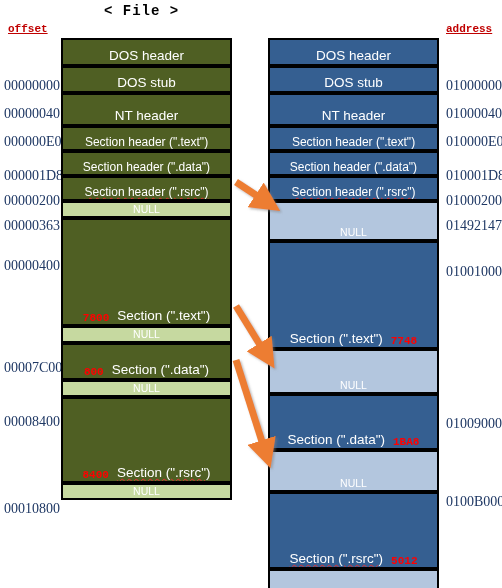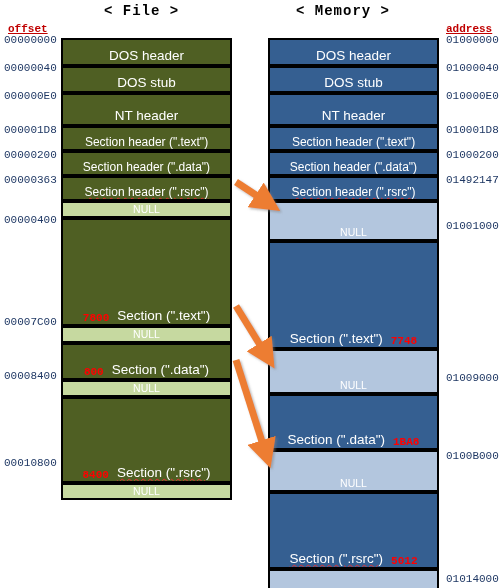--- a/index.html
+++ b/index.html
@@ -44,25 +44,26 @@
     color: #c00000;
     text-decoration: underline;
     white-space: nowrap;
   }
   #offset-caption  { left: 8px;   top: 23px; }
   #address-caption { left: 446px; top: 23px; }
 
   
   .tick {
     position: absolute;
-    font-family: Liberation Mono, monospace;
-    font-size: 11px;
+    font-family: Liberation Serif, serif;
+    font-size: 14px;
     color: #1f3864;
     white-space: nowrap;
     letter-spacing: 0px;
+    margin-top: 44px;
   }
   .tick.left  { left: 4px;   text-align: left; }
   .tick.right { left: 446px; text-align: left; }
 
   
   .column {
     position: absolute;
     box-sizing: border-box;
   }
   #file-column   { left: 61px;  top: 38px; width: 171px; }
@@ -118,21 +119,20 @@
     width: 502px; height: 588px;
     pointer-events: none;
   }
 </style>
 </head>
 <body>
 
 <div class="stage">
 
   <div class="col-title" id="file-title">&lt; File &gt;</div>
-  <div class="col-title" id="mem-title">&lt; Memory &gt;</div>
 
   <div class="axis-caption" id="offset-caption">offset</div>
   <div class="axis-caption" id="address-caption">address</div>
 
   <div class="tick left" style="top:34px">00000000</div>
   <div class="tick left" style="top:62px">00000040</div>
   <div class="tick left" style="top:90px">000000E0</div>
   <div class="tick left" style="top:124px">000001D8</div>
   <div class="tick left" style="top:149px">00000200</div>
   <div class="tick left" style="top:174px">00000363</div>

